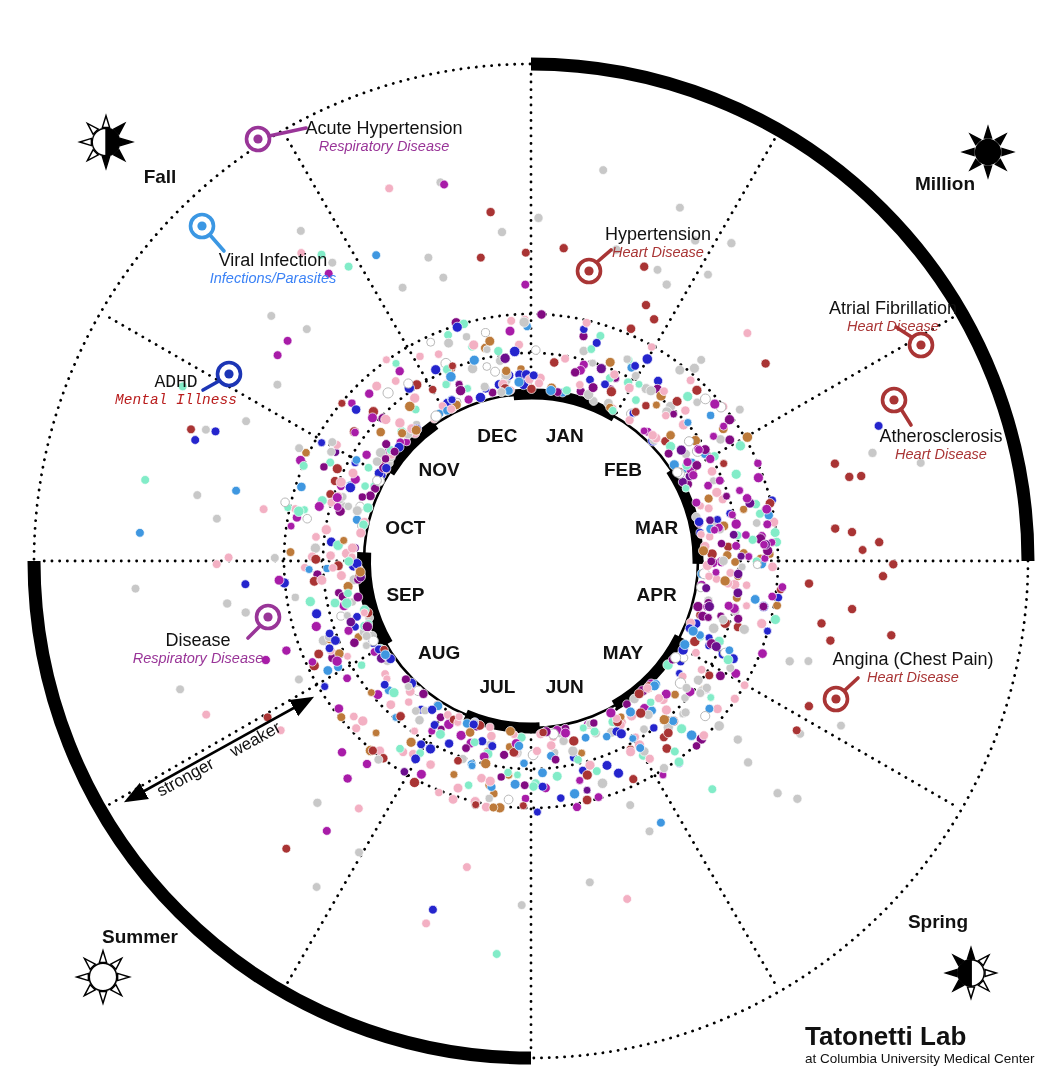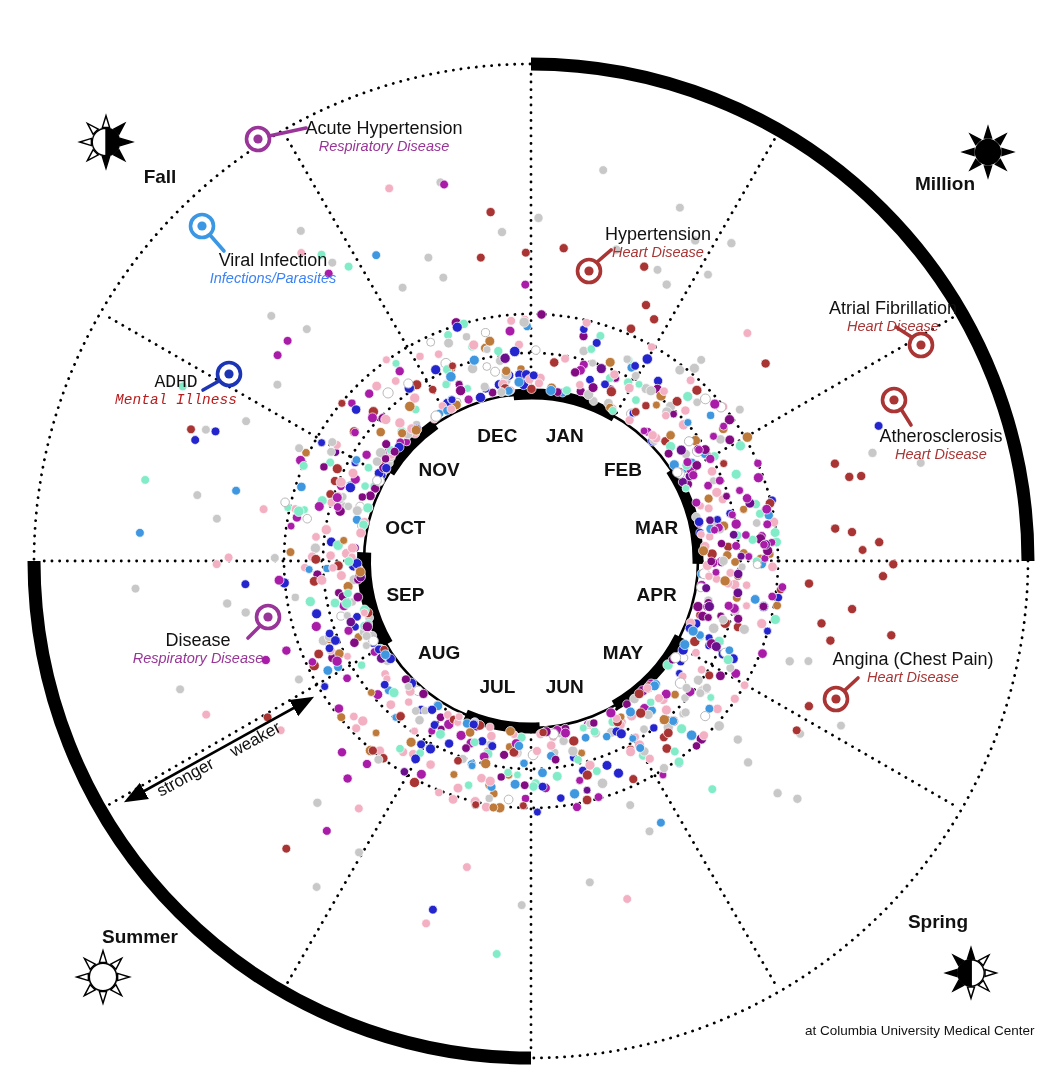--- a/index.html
+++ b/index.html
@@ -1133,15 +1133,16 @@
   <div class="callout" style="left:198px;top:630px;">
     <div class="c-name">Disease</div>
     <div class="c-cat" style="color: rgb(153, 53, 152);">Respiratory Disease</div>
   </div>
   <div class="callout" style="left:913px;top:649px;">
     <div class="c-name">Angina (Chest Pain)</div>
     <div class="c-cat" style="color: rgb(169, 53, 53);">Heart Disease</div>
   </div>
 
   <div class="attribution">
+    <div class="attr-name">Tatonetti Lab</div>
     <div class="attr-sub">at Columbia University Medical Center</div>
   </div>
 </div>
 
 </body></html>

